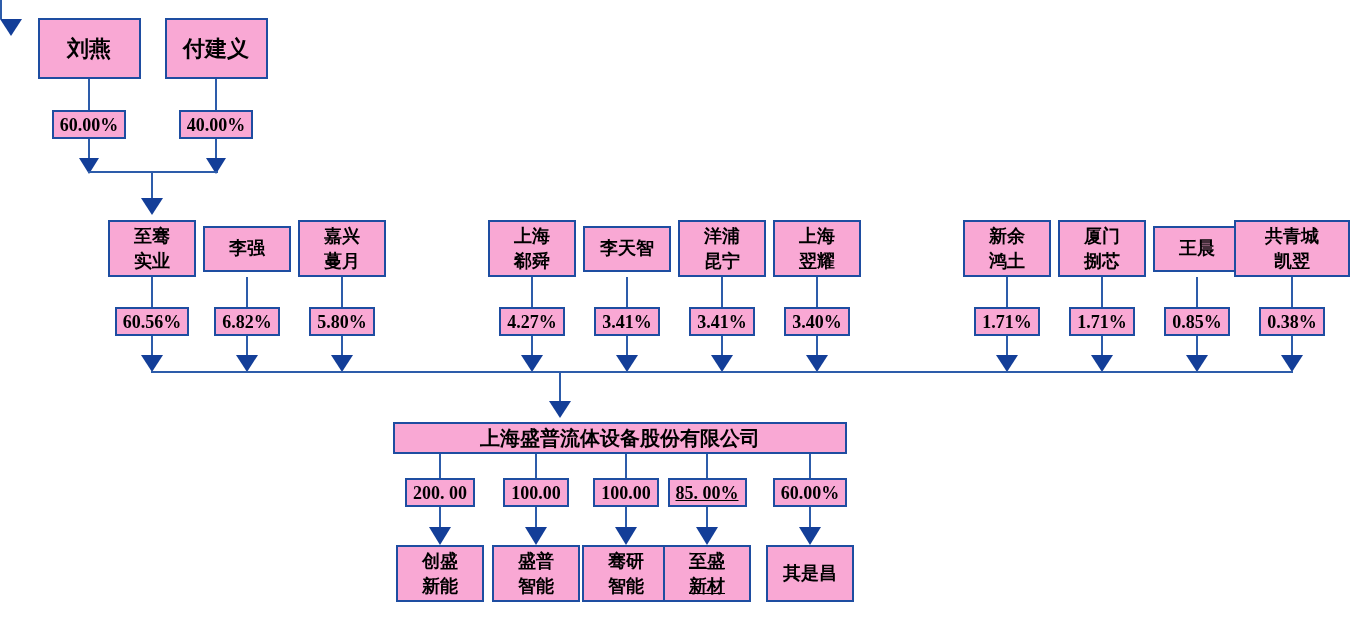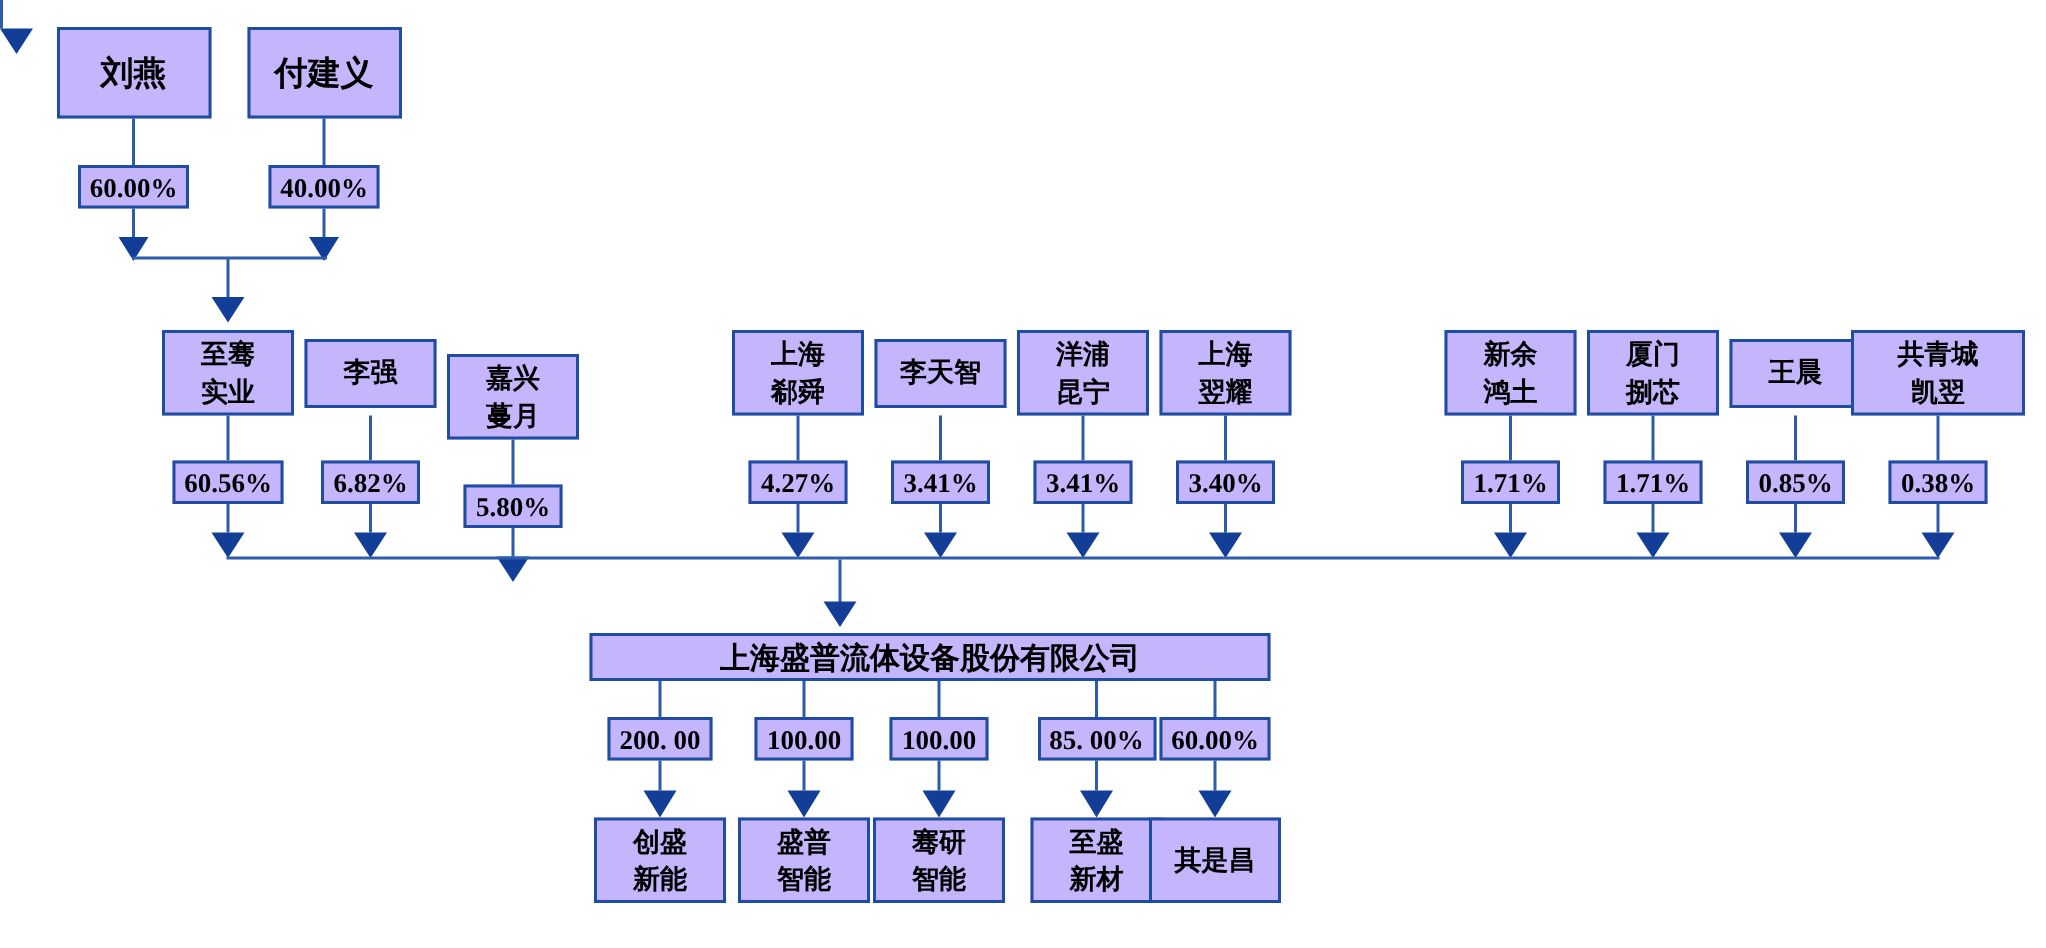--- a/index.html
+++ b/index.html
@@ -4,21 +4,21 @@
 <style>
   :root{
     --border:#1e4da1;
     --line:#2d5caa;
     --arrow:#133e98;
   }
   *{box-sizing:border-box;margin:0;padding:0;}
   body{background:#fff;font-family:"Liberation Serif","DejaVu Serif",serif;}
   #canvas{position:relative;width:1364px;height:632px;background:#ffffff;overflow:hidden;}
   .col{position:absolute;display:flex;flex-direction:column;align-items:center;}
-  .box{border:2px solid var(--border);background:#c4b5fd;display:flex;align-items:center;justify-content:center;
+  .box{border:2px solid var(--border);background:#f9a8d4;display:flex;align-items:center;justify-content:center;
        text-align:center;font-weight:bold;color:#000;white-space:pre-line;}
   .topbox{width:103px;height:61px;font-size:22px;line-height:28px;}
   .namewrap{height:57px;display:flex;align-items:center;justify-content:center;}
   .nbox{width:88px;height:57px;font-size:18px;line-height:25px;}
   .nbox.short{height:46px;}
   .pct{height:29px;font-size:18px;line-height:24px;padding:0 6px;white-space:nowrap;}
   .stem{width:2px;background:var(--line);}
   .arrow{width:0;height:0;border-left:11px solid transparent;border-right:11px solid transparent;
          border-top:17px solid var(--arrow);}
   .arrow.small{border-left-width:10px;border-right-width:10px;border-top-width:16px;}
@@ -62,21 +62,21 @@
   </div>
   <div class="col" style="left:200px;top:220px;width:94px;">
     <div class="namewrap">
         <div class="box nbox short">李强</div>
       </div>
     <div class="stem" style="height:30px"></div>
     <div class="box pct">6.82%</div>
     <div class="stem" style="height:19px"></div>
     <div class="arrow"></div>
   </div>
-  <div class="col" style="left:295px;top:220px;width:94px;margin-top:16px;">
+  <div class="col" style="left:295px;top:220px;width:94px;">
     <div class="namewrap">
         <div class="box nbox">嘉兴
 蔓月</div>
       </div>
     <div class="stem" style="height:30px"></div>
     <div class="box pct">5.80%</div>
     <div class="stem" style="height:19px"></div>
     <div class="arrow"></div>
   </div>
   <div class="col" style="left:485px;top:220px;width:94px;">
@@ -184,21 +184,21 @@
 智能</div>
   </div>
   <div class="col" style="left:579px;top:454px;width:94px;">
     <div class="stem" style="height:24px"></div>
     <div class="box pct">100.00</div>
     <div class="stem" style="height:20px"></div>
     <div class="arrow" style="border-top-width:18px"></div>
     <div class="box nbox">骞研
 智能</div>
   </div>
-  <div class="col" style="left:684px;top:454px;width:94px;">
+  <div class="col" style="left:660px;top:454px;width:94px;text-decoration:underline;">
     <div class="stem" style="height:24px"></div>
     <div class="box pct">85. 00%</div>
     <div class="stem" style="height:20px"></div>
     <div class="arrow" style="border-top-width:18px"></div>
     <div class="box nbox">至盛
 新材</div>
   </div>
   <div class="col" style="left:763px;top:454px;width:94px;">
     <div class="stem" style="height:24px"></div>
     <div class="box pct">60.00%</div>

